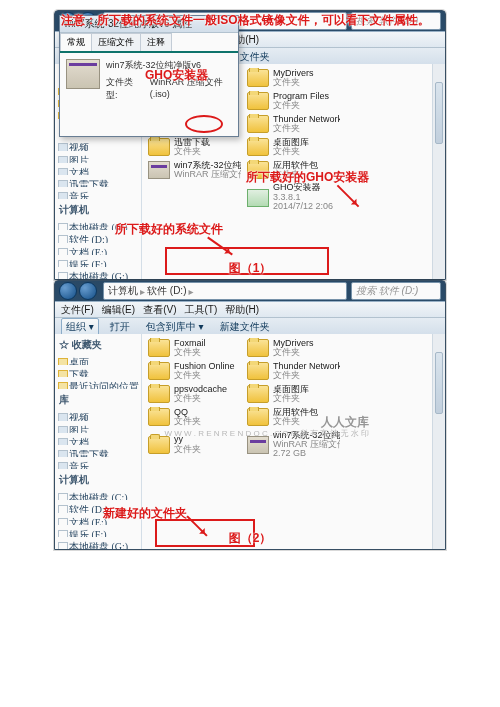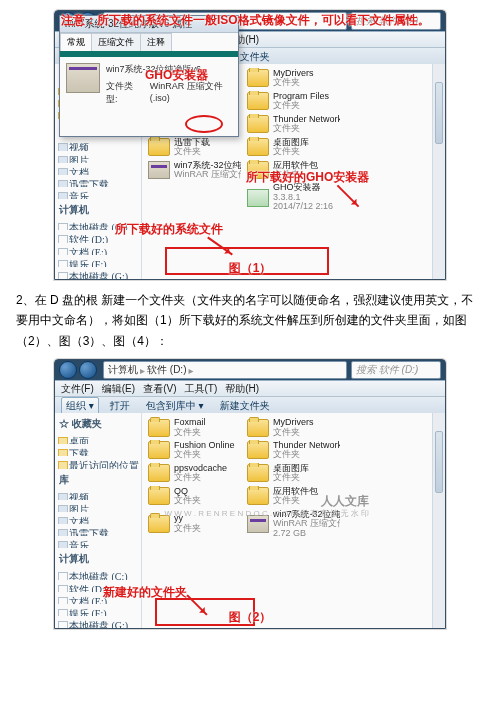--- a/index.html
+++ b/index.html
@@ -96,21 +96,21 @@
   .arrow::after{content:"";position:absolute;right:-1px;top:-3px;border:4px solid transparent;
     border-left-color:var(--ann-red);}
   .box-red{position:absolute;border:2px solid var(--ann-red);}
   
   .props{position:absolute;left:4px;top:4px;width:178px;height:120px;
     background:#fff;border:1px solid #6b8096;box-shadow:2px 3px 6px rgba(0,0,0,.25);
     font-size:10px;}
   .props .pt{background:linear-gradient(#eaf1f8,#d7e3ef);height:16px;
     border-bottom:1px solid #b6c6d4;display:flex;align-items:center;padding:0 4px;
     font-size:10px;color:#1a1a1a;}
-  .props .tabs{display:flex;border-bottom:6px solid #0f766e;font-size:9px;}
+  .props .tabs{display:flex;border-bottom:2px solid #0f766e;font-size:9px;}
   .props .tab{padding:2px 6px;border:1px solid #c7d1db;border-bottom:none;background:#f4f7fa;
     margin-right:-1px;}
   .props .tab.active{background:#fff;}
   .props .pbody{display:flex;gap:6px;padding:6px;}
   .props .big-rar{width:32px;height:28px;position:relative;flex:none;}
   .props .lines{display:flex;flex-direction:column;gap:4px;}
   .props .field{display:flex;gap:6px;font-size:9px;}
   .props .field .k{color:#333;width:44px;}
   .props .field .v{color:#333;}
   .circ{border:2px solid var(--ann-red);border-radius:50%;}
@@ -250,21 +250,21 @@
                 <span class="s">文件夹</span>
               </span>
             </div>
             <span></span>
             <span></span>
             <div class="item">
               <span class="ficon exe-ic"></span>
               <span class="txts">
                 <span class="n">GHO安装器</span>
                 <span class="s">3.3.8.1</span>
-                <span class="s">2014/7/12 2:16</span>
+                <span class="s">2014/7/12 2:06</span>
               </span>
             </div>
             <span></span>
           </div>
         <div class="scroll"></div>
       </div>
     </div>
 
     <div class="props">
       <div class="pt">win7系统-32位纯净版v6 属性</div>
@@ -292,21 +292,20 @@
     <span class="circ" style="position:absolute;left:130px;top:104px;width:34px;height:14px"></span>
     <div class="ann" style="left:60px;top:210px">所下载好的系统文件</div>
     <div class="arrow" style="left:150px;top:234px;width:30px;transform:rotate(35deg)"></div>
     <div class="ann" style="left:191px;top:158px">所下载好的GHO安装器</div>
     <div class="arrow" style="left:278px;top:184px;width:30px;transform:rotate(45deg)"></div>
     <span class="box-red" style="left:110px;top:236px;width:160px;height:24px"></span>
     <div class="ann caption">图（1）</div>
     <div class="veil"></div>
   </div>
 
-  <p class="doc-text">2、在 D 盘的根   新建一个文件夹（文件夹的名字可以随便命名，强烈建议使用英文，不要用中文命名），将如图（1）所下载好的系统文件解压到所创建的文件夹里面，如图（2）、图（3）、图（4）：</p>
 
   <div class="shot">
     <div class="titlebar">
       <span class="nav-btn"></span>
       <span class="nav-btn"></span>
       <div class="addr">
         <span>计算机</span>
         <span class="chev">▸</span>
         <span>软件 (D:)</span>
         <span class="chev">▸</span>

